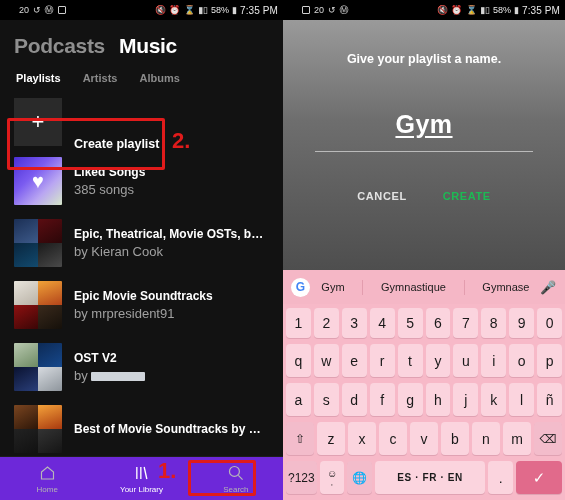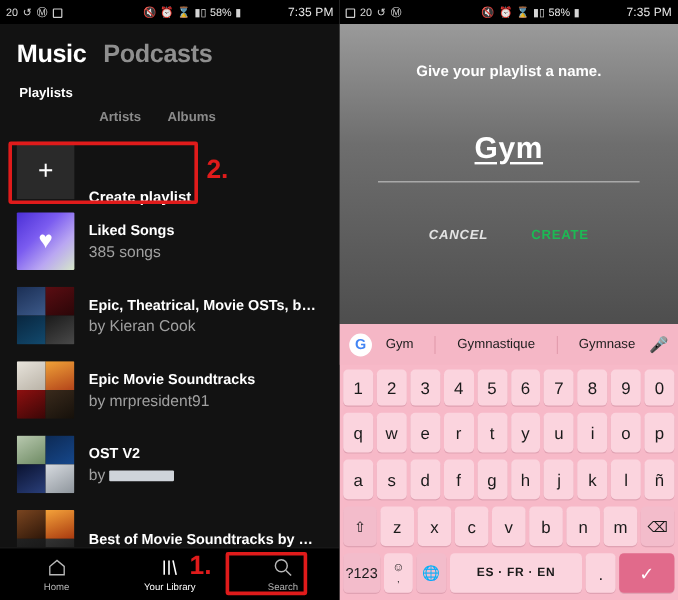--- a/index.html
+++ b/index.html
@@ -6,36 +6,36 @@
   html,body { width:565px; height:500px; overflow:hidden; background:#000; }
   body { font-family:"Liberation Sans", sans-serif; }
 
   .screens { display:flex; width:565px; height:500px; }
 
   
   .phone-left { width:283px; height:500px; background:#121212; position:relative; overflow:hidden; }
 
   .statusbar { height:20px; background:#000; display:flex; align-items:center;
                padding:0 5px; color:#e8e8e8; font-size:9px; }
-  .sb-left { display:flex; align-items:flex-end; gap:4px; flex:1; }
+  .sb-left { display:flex; align-items:center; gap:4px; flex:1;margin-left:14px; }
   .sb-right { display:flex; align-items:center; gap:3px; }
   .sb-ico { display:inline-block; opacity:.92; font-size:9px; line-height:1; }
-  .sb-time { font-size:10px; letter-spacing:.1px;margin-left:36px; }
+  .sb-time { font-size:10px; letter-spacing:.1px; }
   .sb-batt { font-size:9px; }
   .tiny-sq { width:8px; height:8px; border:1px solid #cfcfcf; border-radius:1px; display:inline-block; }
 
   .head-tabs { padding:14px 14px 0 14px; display:flex; align-items:baseline; gap:14px; }
   .head-tabs .ht { font-size:21px; font-weight:bold; letter-spacing:-.3px; }
   .ht.active { color:#fff; }
   .ht.inactive { color:#8f8f8f; }
 
   .subtabs { display:flex; gap:22px; padding:14px 14px 0 16px; }
   .subtab { font-size:11px; font-weight:bold; }
   .subtab.active { color:#fff; }
-  .subtab.inactive { color:#8b8b8b;margin-top:20px; }
+  .subtab.inactive { color:#8b8b8b; }
 
   .list { margin-top:10px; position:relative; }
   .row { display:flex; align-items:center; gap:12px; padding:6px 14px; height:62px; }
   .thumb { width:48px; height:48px; flex:0 0 48px; border-radius:1px; overflow:hidden; position:relative; }
   .row-txt { min-width:0; flex:1; }
   .row-title { color:#fff; font-size:12px; font-weight:bold; white-space:nowrap;
                overflow:hidden; text-overflow:ellipsis; }
   .row-sub { color:#a0a0a0; font-size:13px; margin-top:3px; }
   .redact { display:inline-block; width:54px; height:9px; background:#cfd4da;
             border-radius:1px; vertical-align:-1px; margin-left:3px; }
@@ -55,40 +55,40 @@
 
   
   .liked { background:linear-gradient(135deg,#4b2fd6 0%,#7b5cf0 38%,#b9a6f2 68%,#d6e7c9 100%);
            display:flex; align-items:center; justify-content:center; }
   .heart { color:#fff; font-size:20px; line-height:1; }
 
   .mosaic { display:grid; grid-template-columns:1fr 1fr; grid-template-rows:1fr 1fr; width:100%; height:100%; }
   .mc { width:100%; height:100%; }
 
   .bottomnav { position:absolute; left:0; bottom:0; width:283px; height:44px;
-               background:#000000; border-top:1px solid #1d1d1d;
+               background:#6d28d9; border-top:1px solid #1d1d1d;
                display:flex; align-items:center; }
   .navitem { flex:1; display:flex; flex-direction:column; align-items:center; justify-content:center; gap:3px; }
   .navlabel { font-size:8px; color:#b3b3b3; }
   .navlabel.on { color:#fff; }
   .nav-ico { height:18px; display:flex; align-items:center; justify-content:center; color:#b8b8b8; }
   .nav-ico.on { color:#fff; }
 
   
   .phone-right { width:282px; height:500px; position:relative; overflow:hidden; background:#5c5c5c; }
   .dlg { position:absolute; left:0; top:20px; width:282px; height:250px;
          background:linear-gradient(180deg,#9a9a9a 0%,#6e6e6e 40%,#4e4e4e 100%); }
   .dlg-title { text-align:center; color:#fff; font-size:12.5px; font-weight:bold; padding-top:32px; }
   .name-wrap { margin:44px 32px 0 32px; text-align:center; }
   .name-val { color:#fff; font-size:25px; font-weight:bold; letter-spacing:.5px;
               text-decoration:underline; text-underline-offset:3px; }
   .name-line { margin-top:12px; height:1px; background:#d6d6d6; opacity:.75; }
   .dlg-actions { display:flex; justify-content:center; gap:36px; margin-top:38px; }
   .act { font-size:11px; font-weight:bold; letter-spacing:.6px; }
-  .act.cancel { color:#e3e3e3;font-style:italic; }
+  .act.cancel { color:#e3e3e3; }
   .act.create { color:#1db954;text-align:center; }
 
   
   .kb { position:absolute; left:0; bottom:0; width:282px; height:230px; background:#f7b9c8; }
   .sugg { height:34px; background:#f5b7c6; display:flex; align-items:center; padding:0 8px; gap:0; }
   .gicon { width:19px; height:19px; border-radius:50%; background:#fff; display:flex;
            align-items:center; justify-content:center; font-size:12px; font-weight:bold;
            color:#4285f4; flex:0 0 19px; }
   .sugg-items { flex:1; display:flex; align-items:center; justify-content:space-around; }
   .sugg-i { font-size:11px; color:#1c1c1c; padding:0 5px; }
@@ -128,22 +128,22 @@
         <span class="sb-ico">⏰</span>
         <span class="sb-ico">⌛</span>
         <span class="sb-ico">▮▯</span>
         <span class="sb-batt">58%</span>
         <span class="sb-ico">▮</span>
         <span class="sb-time">7:35 PM</span>
       </div>
     </div>
 
     <div class="head-tabs">
+      <div class="ht inactive">Podcasts</div>
       <div class="ht active">Music</div>
-      <div class="ht inactive">Podcasts</div>
     </div>
 
     <div class="subtabs">
       <div class="subtab active">Playlists</div>
       <div class="subtab inactive">Artists</div>
       <div class="subtab inactive">Albums</div>
     </div>
 
     <div class="list">
 

